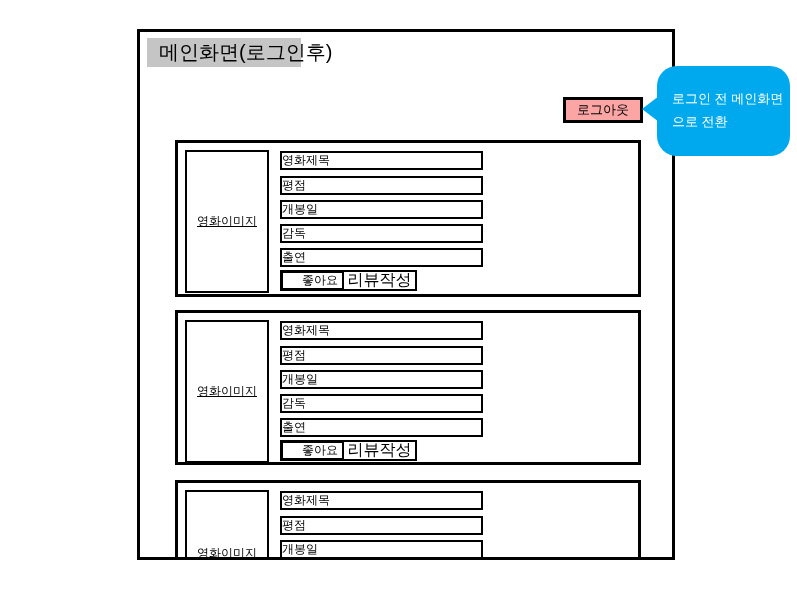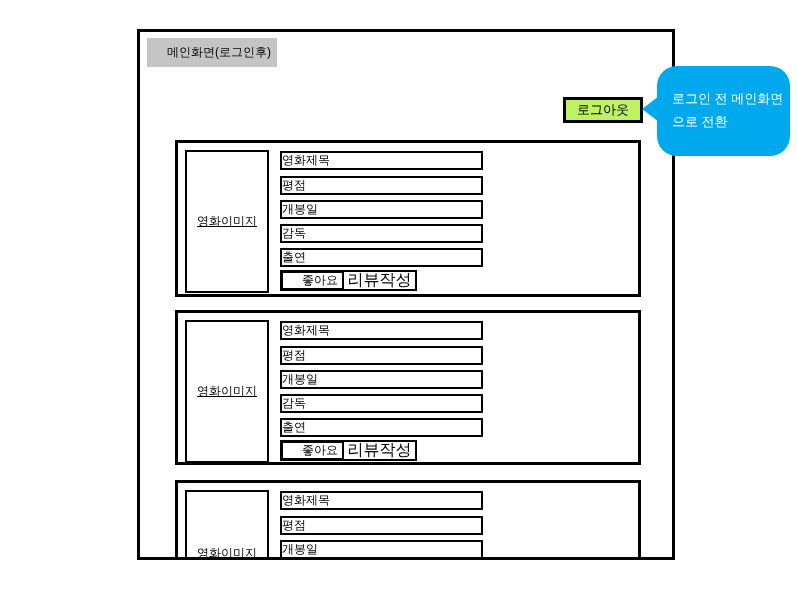--- a/index.html
+++ b/index.html
@@ -22,26 +22,26 @@
     left: 137px; top: 29px;
     width: 538px; height: 531px;
     border: 3px solid #000;
     box-sizing: border-box;
     background: #fff;
     overflow: hidden;
   }
   .screen-label {
     position: absolute;
     left: 7px; top: 6px;
-    width: 130px; height: 29px;
+    width: 154px; height: 29px;
     background: #C5C5C5;
-    font-size: 12px;
-    display: flex;
-    align-items: center;
-    padding-left: 20px;
+    font-size: 20px;
+    display: flex;
+    align-items: center;
+    padding-left: 12px;
     box-sizing: border-box;
     white-space: nowrap;
   }
   .site-title-box {
     position: absolute;
     left: 150px; top: 48px;
     width: 232px; height: 45px;
     border: 2px solid #000;
     box-sizing: border-box;
     display: flex;
@@ -52,21 +52,21 @@
   .logout-btn {
     position: absolute;
     left: 423px; top: 65px;
     width: 80px; height: 26px;
     border: 3px solid #000;
     box-sizing: border-box;
     display: flex;
     align-items: center;
     justify-content: center;
     font-size: 13px;
-    background: #bef264;
+    background: #fca5a5;
     cursor: pointer;
   }
   
   .card {
     position: absolute;
     left: 35px;
     width: 466px;
     border: 3px solid #000;
     box-sizing: border-box;
     background: #fff;

